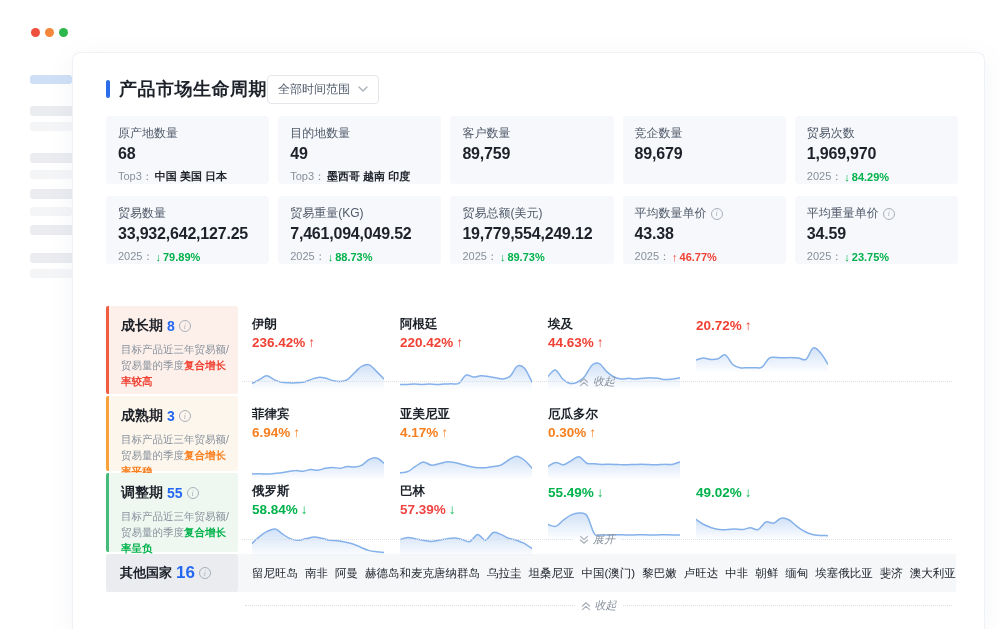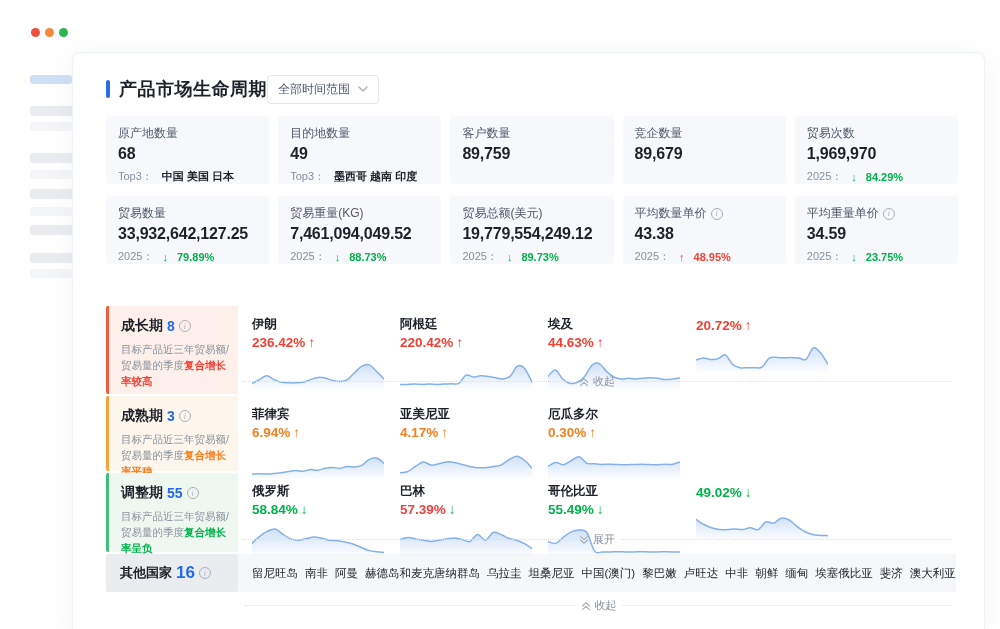--- a/index.html
+++ b/index.html
@@ -35,21 +35,21 @@
     display:flex; align-items:center; gap:8px; border:1px solid #e5e6eb; border-radius:4px;
     padding:5px 10px; font-size:12px; color:#4e5969; cursor:pointer; background:#fff;
   }
   .time-select svg { display:block; }
 
   
   .kpi-grid { display:grid; grid-template-columns:repeat(5,1fr); gap:12px 9px; margin-top:14px; width:852px; }
   .kpi-card { background:#f7f8fb; border-radius:4px; padding:9px 12px; height:68px; }
   .kpi-label { font-size:12px; color:#4e5969; display:flex; align-items:center; gap:4px; white-space:nowrap; }
   .kpi-value { font-size:16px; font-weight:700; color:#1d2129; margin-top:3px; letter-spacing:-.2px; white-space:nowrap; }
-  .kpi-sub { font-size:11px; margin-top:6px; color:#86909c; white-space:nowrap; display:flex; align-items:center; gap:9px; }
+  .kpi-sub { font-size:11px; margin-top:6px; color:#86909c; white-space:nowrap; display:flex; align-items:center; gap:2px; }
   .kpi-sub .names { color:#1d2129; font-weight:700; }
   .kpi-sub .yoy-pct { font-weight:700; }
   .kpi-sub .yoy-arrow { font-weight:700; font-size:11px; }
   .info {
     width:12px; height:12px; border:1px solid #a9b0bb; border-radius:50%;
     display:inline-flex; align-items:center; justify-content:center;
     font-size:8px; color:#a9b0bb; font-style:italic; font-family:"Liberation Serif",serif;
     flex:0 0 auto; cursor:pointer;
   }
 
@@ -64,21 +64,21 @@
   .stage-name { font-size:14px; font-weight:700; color:#1d2129; }
   .stage-count { font-size:14px; font-weight:700; color:#2468f2; }
   .stage-desc { margin-top:6px; font-size:10.5px; line-height:16px; color:#86909c; }
   .stage-content { flex:1; position:relative; padding:10px 0 0 14px; display:flex; }
   .country-tile { width:148px; flex:0 0 148px; }
   .country-name { font-size:12.5px; font-weight:600; color:#1d2129; }
   .country-pct { font-size:13.5px; font-weight:700; margin-top:2px; display:flex; align-items:center; gap:3px; }
   .country-tile svg { display:block; margin-top:1px; }
 
   .divider { position:absolute; left:4px; right:4px; bottom:5px; display:flex; align-items:center; gap:6px;
-             font-size:11px; color:#86909c; cursor:pointer; }
+             font-size:11px; color:#86909c; cursor:pointer;font-style:italic; }
   .divider::before,.divider::after { content:""; flex:1; border-top:1px dotted #dcdfe5; }
   .divider svg { display:block; }
   .divider .dv-inner { display:flex; align-items:center; gap:4px; }
 
   
   .others-row { display:flex; height:38px; margin-bottom:2px; }
   .others-label { width:132px; flex:0 0 132px; background:#eaecf0; border-radius:2px; display:flex; align-items:center; gap:4px; padding-left:14px; }
   .others-name { font-size:13px; font-weight:700; color:#1d2129; }
   .others-count { font-size:17px; font-weight:700; color:#2468f2; }
   .others-list { flex:1; background:#f6f7f9; display:flex; align-items:center; gap:7px; padding-left:14px;
@@ -182,21 +182,21 @@
           <span class="yoy-arrow" style="color: rgb(0, 178, 75);">↓</span>
           <span class="yoy-pct" style="color: rgb(0, 178, 75);">89.73%</span>
         </div>
       </div>
       <div class="kpi-card">
         <div class="kpi-label">平均数量单价<span class="info">i</span></div>
         <div class="kpi-value">43.38</div>
         <div class="kpi-sub">
           <span class="prefix">2025：</span>
           <span class="yoy-arrow" style="color: rgb(240, 65, 52);">↑</span>
-          <span class="yoy-pct" style="color: rgb(240, 65, 52);">48.95%</span>
+          <span class="yoy-pct" style="color: rgb(240, 65, 52);">46.77%</span>
         </div>
       </div>
       <div class="kpi-card">
         <div class="kpi-label">平均重量单价<span class="info">i</span></div>
         <div class="kpi-value">34.59</div>
         <div class="kpi-sub">
           <span class="prefix">2025：</span>
           <span class="yoy-arrow" style="color: rgb(0, 178, 75);">↓</span>
           <span class="yoy-pct" style="color: rgb(0, 178, 75);">23.75%</span>
         </div>
@@ -392,21 +392,20 @@
                 <linearGradient id="sg8" x1="0" y1="0" x2="0" y2="1">
                   <stop offset="0" stop-color="#85b1ea" stop-opacity="0.38"></stop>
                   <stop offset="1" stop-color="#85b1ea" stop-opacity="0.02"></stop>
                 </linearGradient>
               </defs>
               <path d="M0.0,21.6C1.3,21.2 5.2,19.7 7.8,19.6C10.4,19.5 12.9,20.5 15.5,20.9C18.1,21.3 20.7,21.8 23.3,22.2C25.9,22.6 28.5,23.5 31.1,23.5C33.6,23.5 36.2,22.6 38.8,22.2C41.4,21.8 44.0,21.3 46.6,20.9C49.2,20.5 51.8,19.9 54.4,20.0C56.9,20.1 59.5,21.0 62.1,21.6C64.7,22.1 67.3,24.3 69.9,23.5C72.5,22.6 75.1,16.7 77.6,16.4C80.2,16.2 82.8,22.5 85.4,22.2C88.0,21.9 90.6,15.5 93.2,14.5C95.8,13.6 98.4,15.5 100.9,16.4C103.5,17.4 106.1,19.3 108.7,20.3C111.3,21.2 113.9,21.3 116.5,22.2C119.1,23.1 121.6,24.0 124.2,25.4C126.8,26.8 130.7,29.7 132.0,30.5L132,38L0,38Z" fill="url(#sg8)" stroke="none"></path>
               <path d="M0.0,21.6C1.3,21.2 5.2,19.7 7.8,19.6C10.4,19.5 12.9,20.5 15.5,20.9C18.1,21.3 20.7,21.8 23.3,22.2C25.9,22.6 28.5,23.5 31.1,23.5C33.6,23.5 36.2,22.6 38.8,22.2C41.4,21.8 44.0,21.3 46.6,20.9C49.2,20.5 51.8,19.9 54.4,20.0C56.9,20.1 59.5,21.0 62.1,21.6C64.7,22.1 67.3,24.3 69.9,23.5C72.5,22.6 75.1,16.7 77.6,16.4C80.2,16.2 82.8,22.5 85.4,22.2C88.0,21.9 90.6,15.5 93.2,14.5C95.8,13.6 98.4,15.5 100.9,16.4C103.5,17.4 106.1,19.3 108.7,20.3C111.3,21.2 113.9,21.3 116.5,22.2C119.1,23.1 121.6,24.0 124.2,25.4C126.8,26.8 130.7,29.7 132.0,30.5" fill="none" stroke="#85b1ea" stroke-width="1.5" stroke-linecap="round"></path>
             </svg>
           </div>
           <div class="country-tile">
-            <div class="country-name">哥伦比亚</div>
             <div class="country-pct">
               <span style="color: rgb(0, 178, 75);">55.49%</span>
               <span class="pct-arrow" style="color: rgb(0, 178, 75);">↓</span>
             </div>
             <svg width="132" height="38">
               <defs>
                 <linearGradient id="sg9" x1="0" y1="0" x2="0" y2="1">
                   <stop offset="0" stop-color="#85b1ea" stop-opacity="0.38"></stop>
                   <stop offset="1" stop-color="#85b1ea" stop-opacity="0.02"></stop>
                 </linearGradient>

